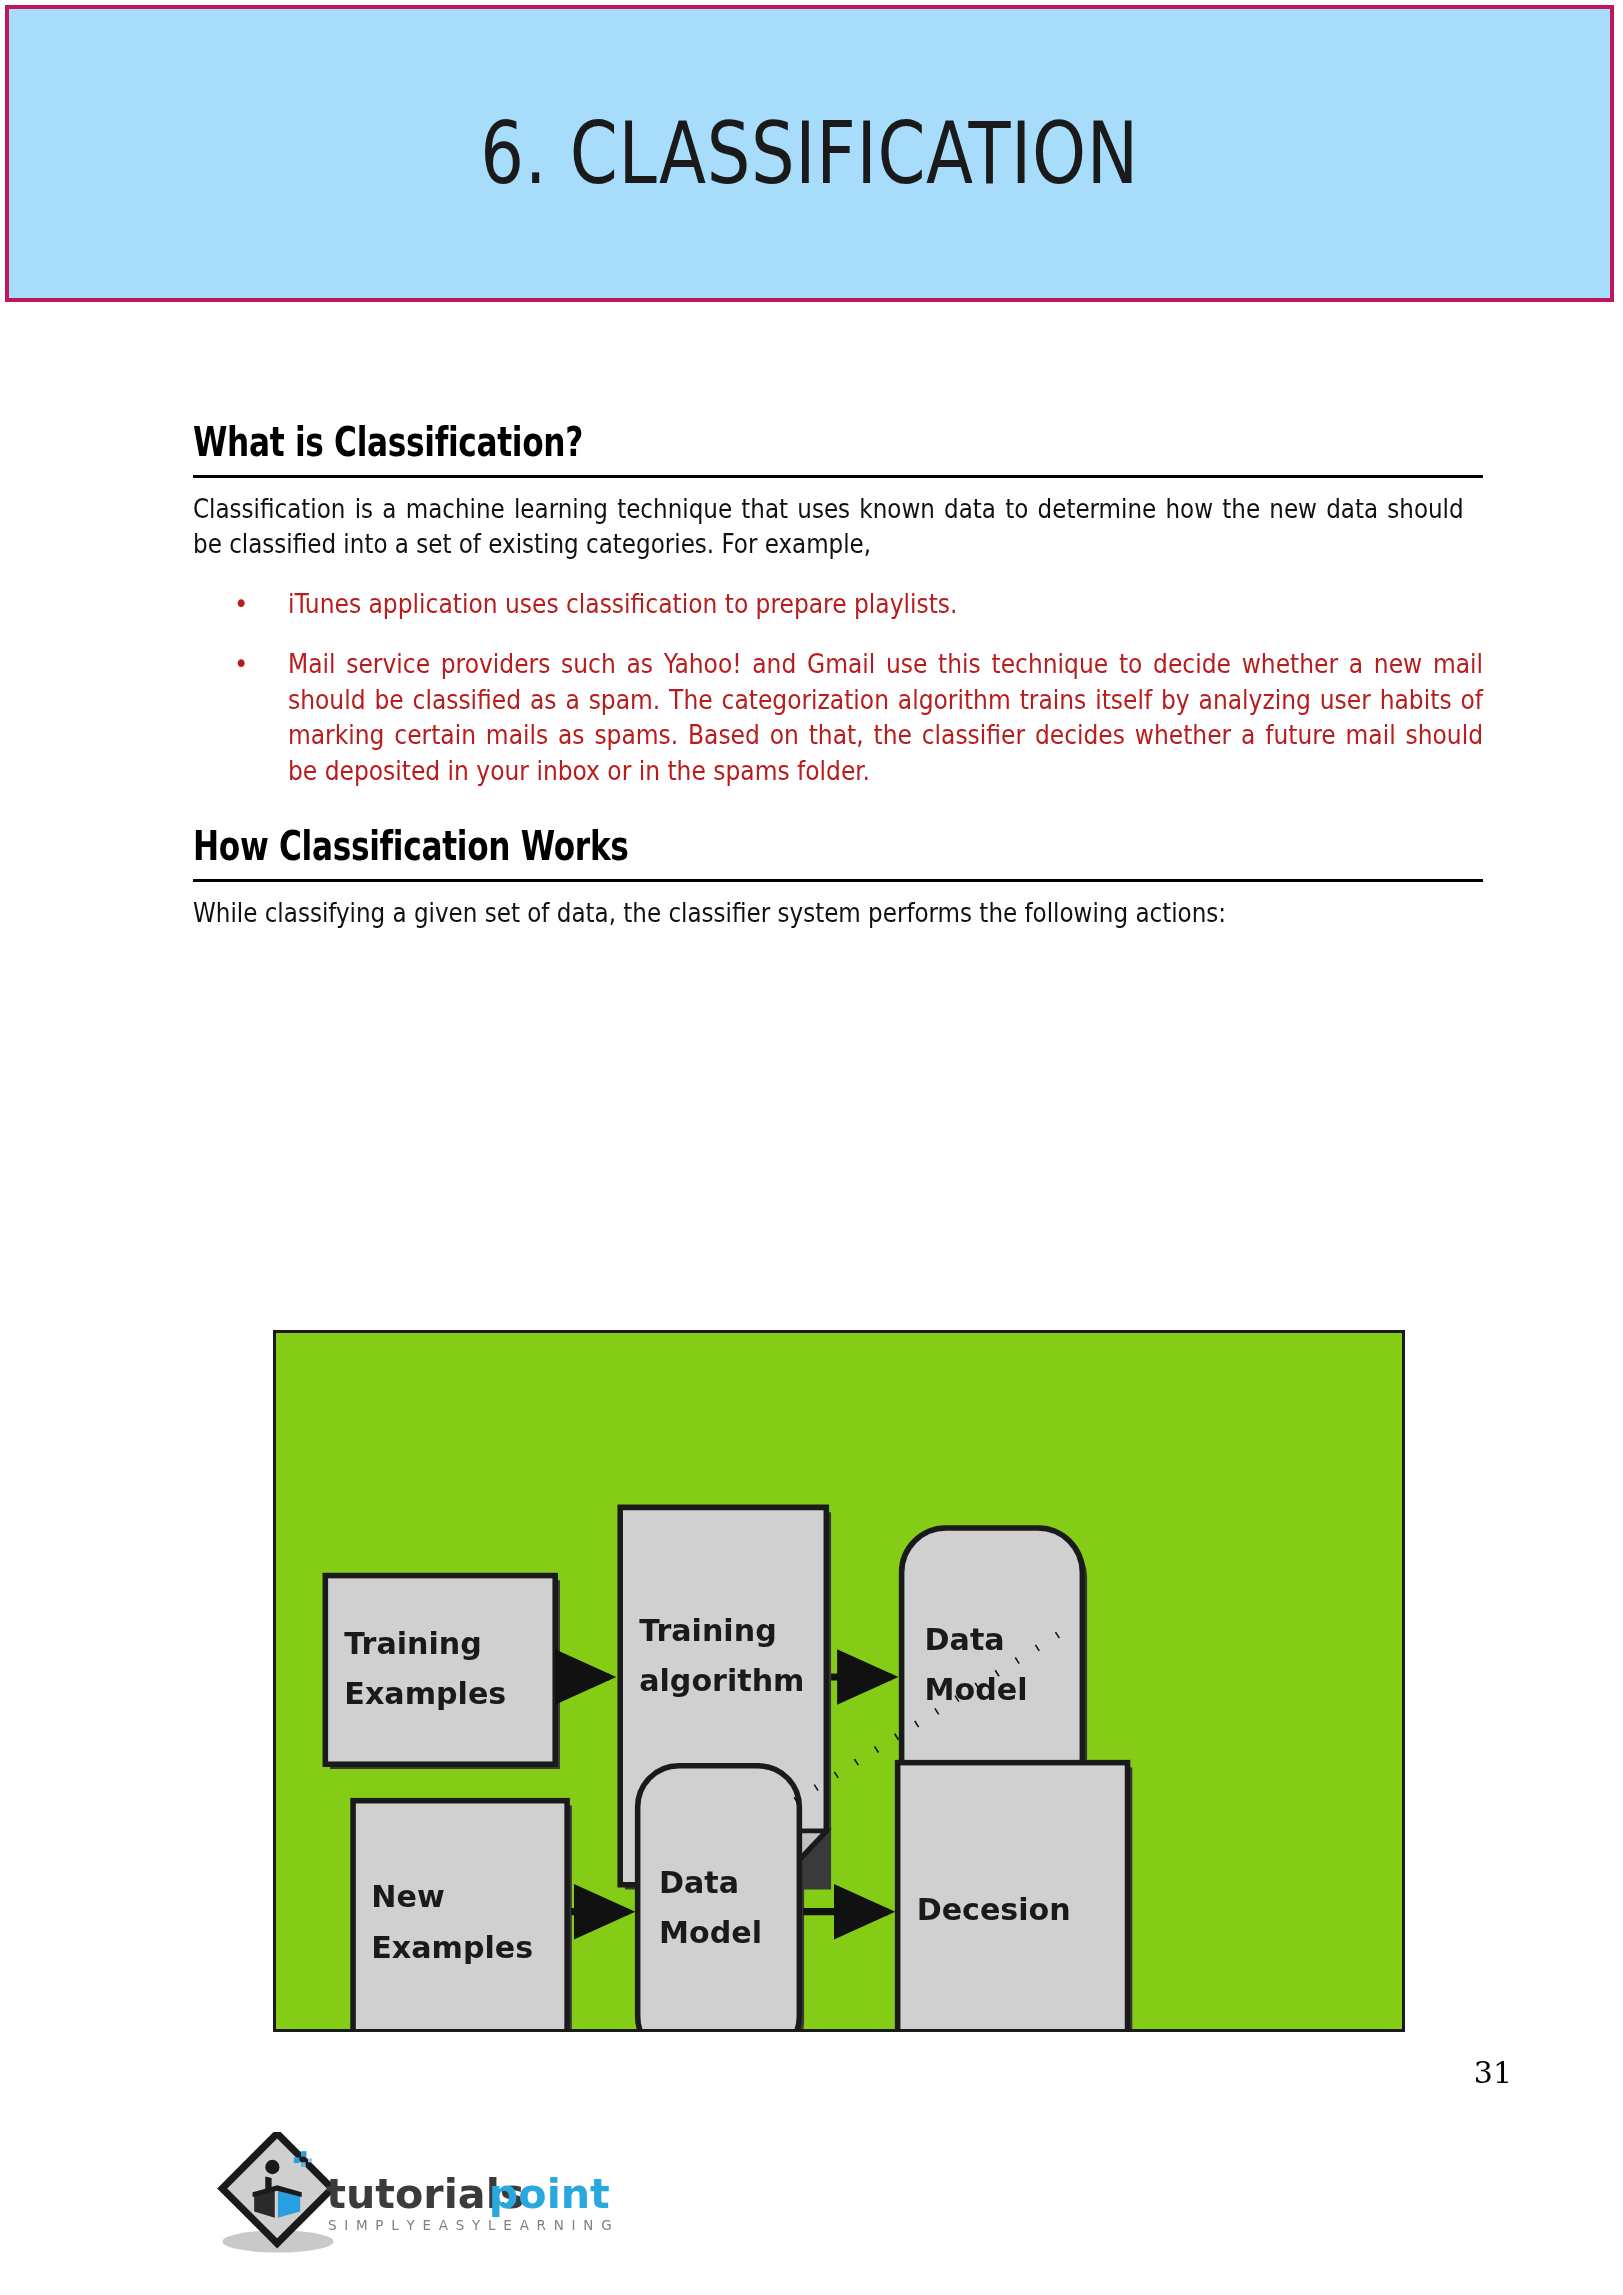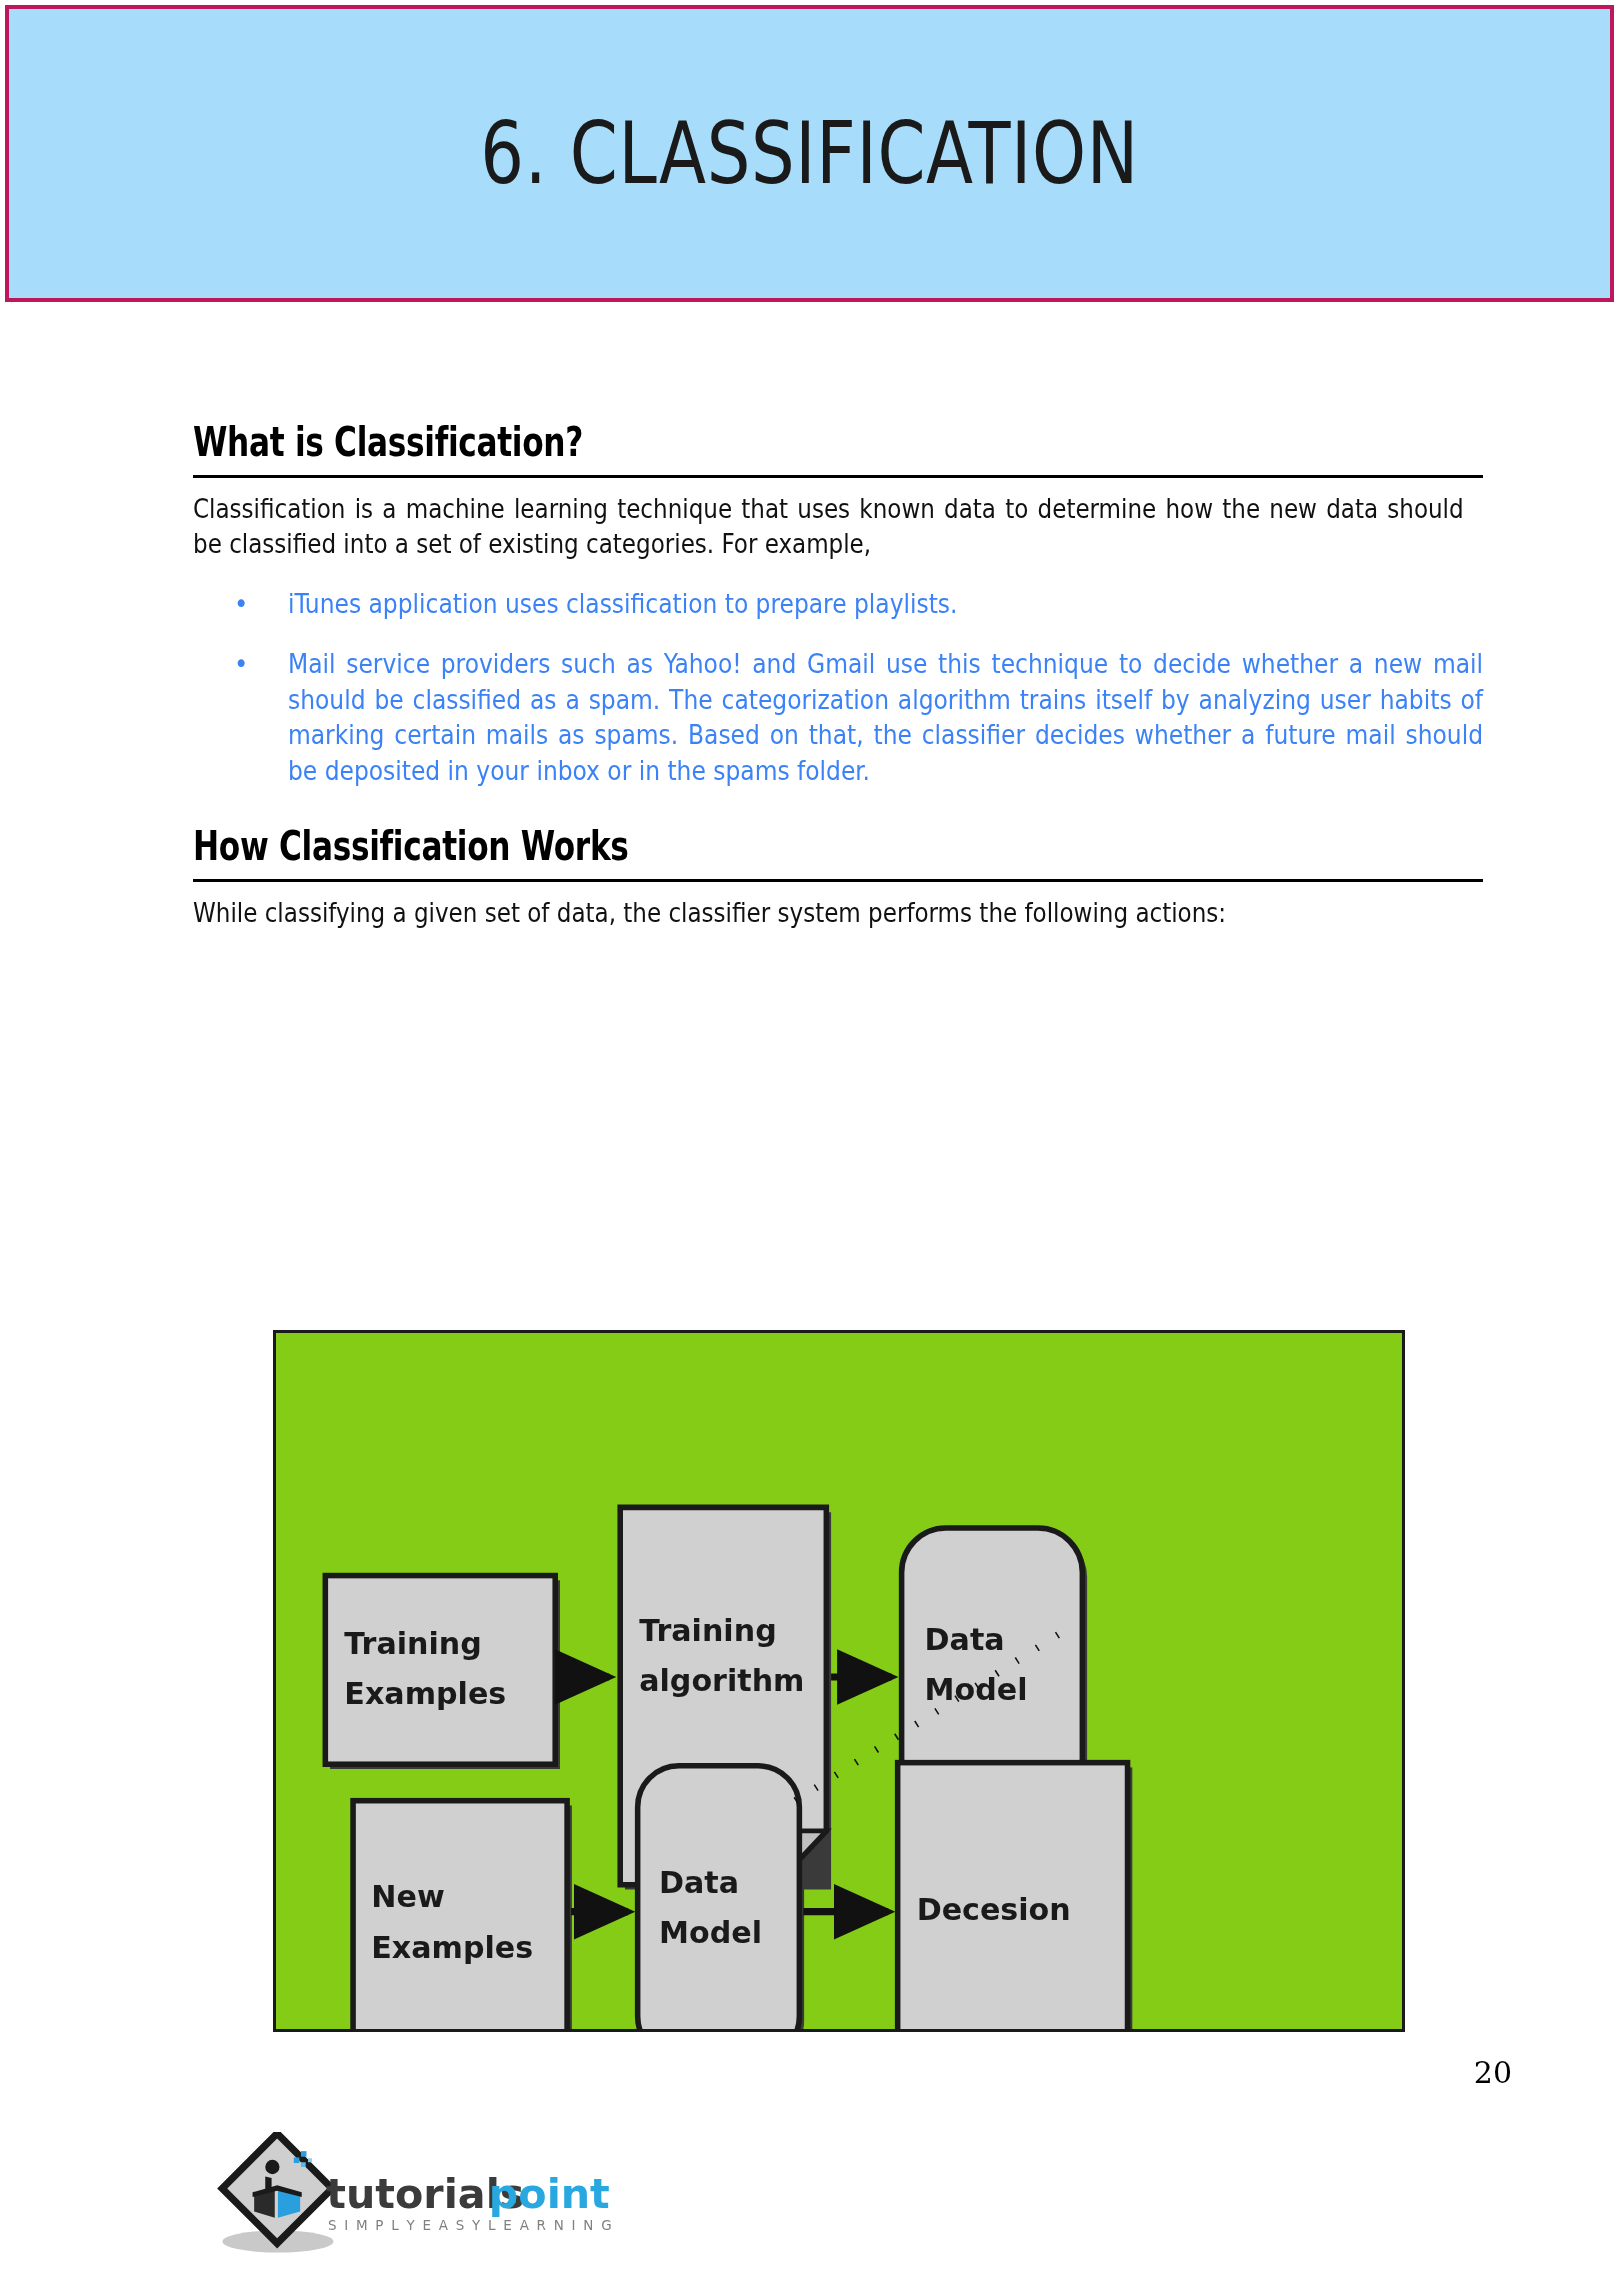--- a/index.html
+++ b/index.html
@@ -90,21 +90,21 @@
     padding: 0;
   }
   ul.bullets > li {
     position: relative;
     padding-left: 95px;
     margin-top: 24px;
     font-family: "DejaVu Sans Condensed", "DejaVu Sans", sans-serif;
     font-size: 26px;
     line-height: 1.38;
     text-align: justify;
-    color: #3b82f6;
+    color: #b91c1c;
   }
   ul.bullets > li::before {
     content: "\2022";
     position: absolute;
     left: 41px;
     top: -1.6px;
     font-size: 27px;
     line-height: 1.38;
   }
   ul.bullets.tight > li {
@@ -234,21 +234,21 @@
     </g>
 
     <line x1="356" y1="434" x2="420" y2="434" stroke="#111111" stroke-width="9" marker-end="url(#arrowhead)"></line>
     <line x1="700" y1="434" x2="776" y2="434" stroke="#111111" stroke-width="9" marker-end="url(#arrowhead)"></line>
     <line x1="372" y1="730" x2="444" y2="730" stroke="#111111" stroke-width="9" marker-end="url(#arrowhead)"></line>
     <line x1="665" y1="730" x2="772" y2="730" stroke="#111111" stroke-width="9" marker-end="url(#arrowhead)"></line>
     <line x1="655" y1="590" x2="1000" y2="372" stroke="#111111" stroke-width="9" stroke-dasharray="2 28" stroke-linecap="butt"></line>
   </svg>
 </div>
 
-<div class="page-number">20</div>
+<div class="page-number">31</div>
 
 <div class="footer-logo">
   <svg width="444" height="135" viewBox="0 0 560 170" xmlns="http://www.w3.org/2000/svg">
 
     <ellipse cx="92" cy="138" rx="70" ry="14" fill="#c9c9c9"></ellipse>
 
     <g>
       <rect x="42" y="22" width="98" height="98" transform="rotate(45 91 71)" fill="#cfcfcf" stroke="#1a1a1a" stroke-width="9"></rect>
 
       <path d="M62,78 L88,70 L88,108 L62,100 Z" fill="#2a2a2a"></path>

